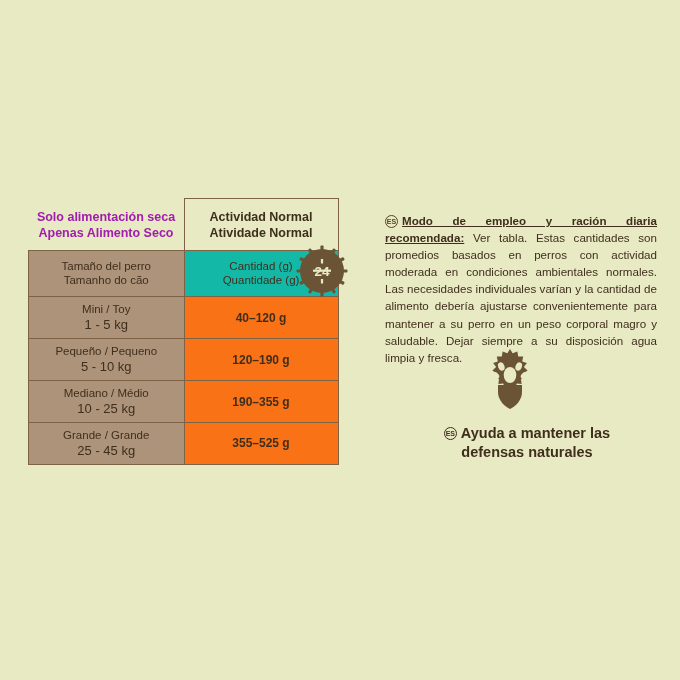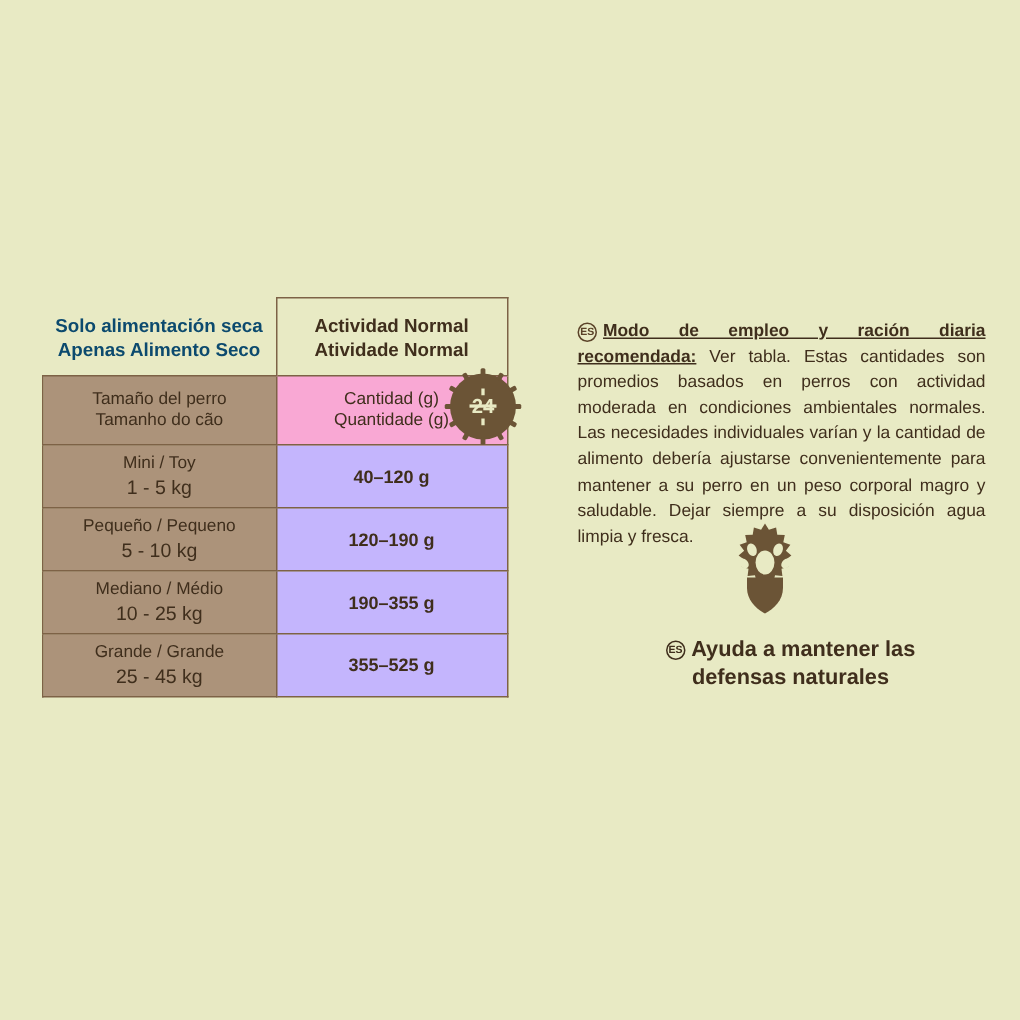--- a/index.html
+++ b/index.html
@@ -46,56 +46,56 @@
 
   .head-row td {
     border: none;
     background: transparent;
     vertical-align: bottom;
     padding-bottom: 8px;
   }
   .head-left {
     font-size: 12.5px;
     font-weight: bold;
-    color: #0c4a6e;
+    color: #a21caf;
     line-height: 1.25;
     text-align: center;
   }
   .head-right-cell {
     border: 1px solid #7d6246 !important;
     border-bottom: none !important;
     background: #c8b49a;
     vertical-align: middle !important;
     padding: 0 !important;
   }
   .head-right {
     font-size: 12.5px;
     font-weight: bold;
     color: #3f2e1c;
     line-height: 1.3;
     padding: 10px 4px 8px;
   }
 
   .sub-row td { background: #ac937a; }
-  .sub-row .col-right { background: #f9a8d4; margin-top: 28px; }
+  .sub-row .col-right { background: #14b8a6; margin-top: 28px; }
   .sub-label {
     font-size: 11.5px;
     color: #3f2e1c;
     line-height: 1.3;
     padding: 0 4px;
   }
   .sub-amount {
     font-size: 11.5px;
     color: #3f2e1c;
     line-height: 1.3;
     padding: 8px 4px;
   }
 
   .data-row .col-left  { background: #ac937a; }
-  .data-row .col-right { background: #c4b5fd; }
+  .data-row .col-right { background: #f97316; }
   .size-name {
     font-size: 11.5px;
     color: #3f2e1c;
   }
   .size-weight {
     font-size: 13px;
     color: #3f2e1c;
   }
   .amount-val {
     font-size: 12px;

